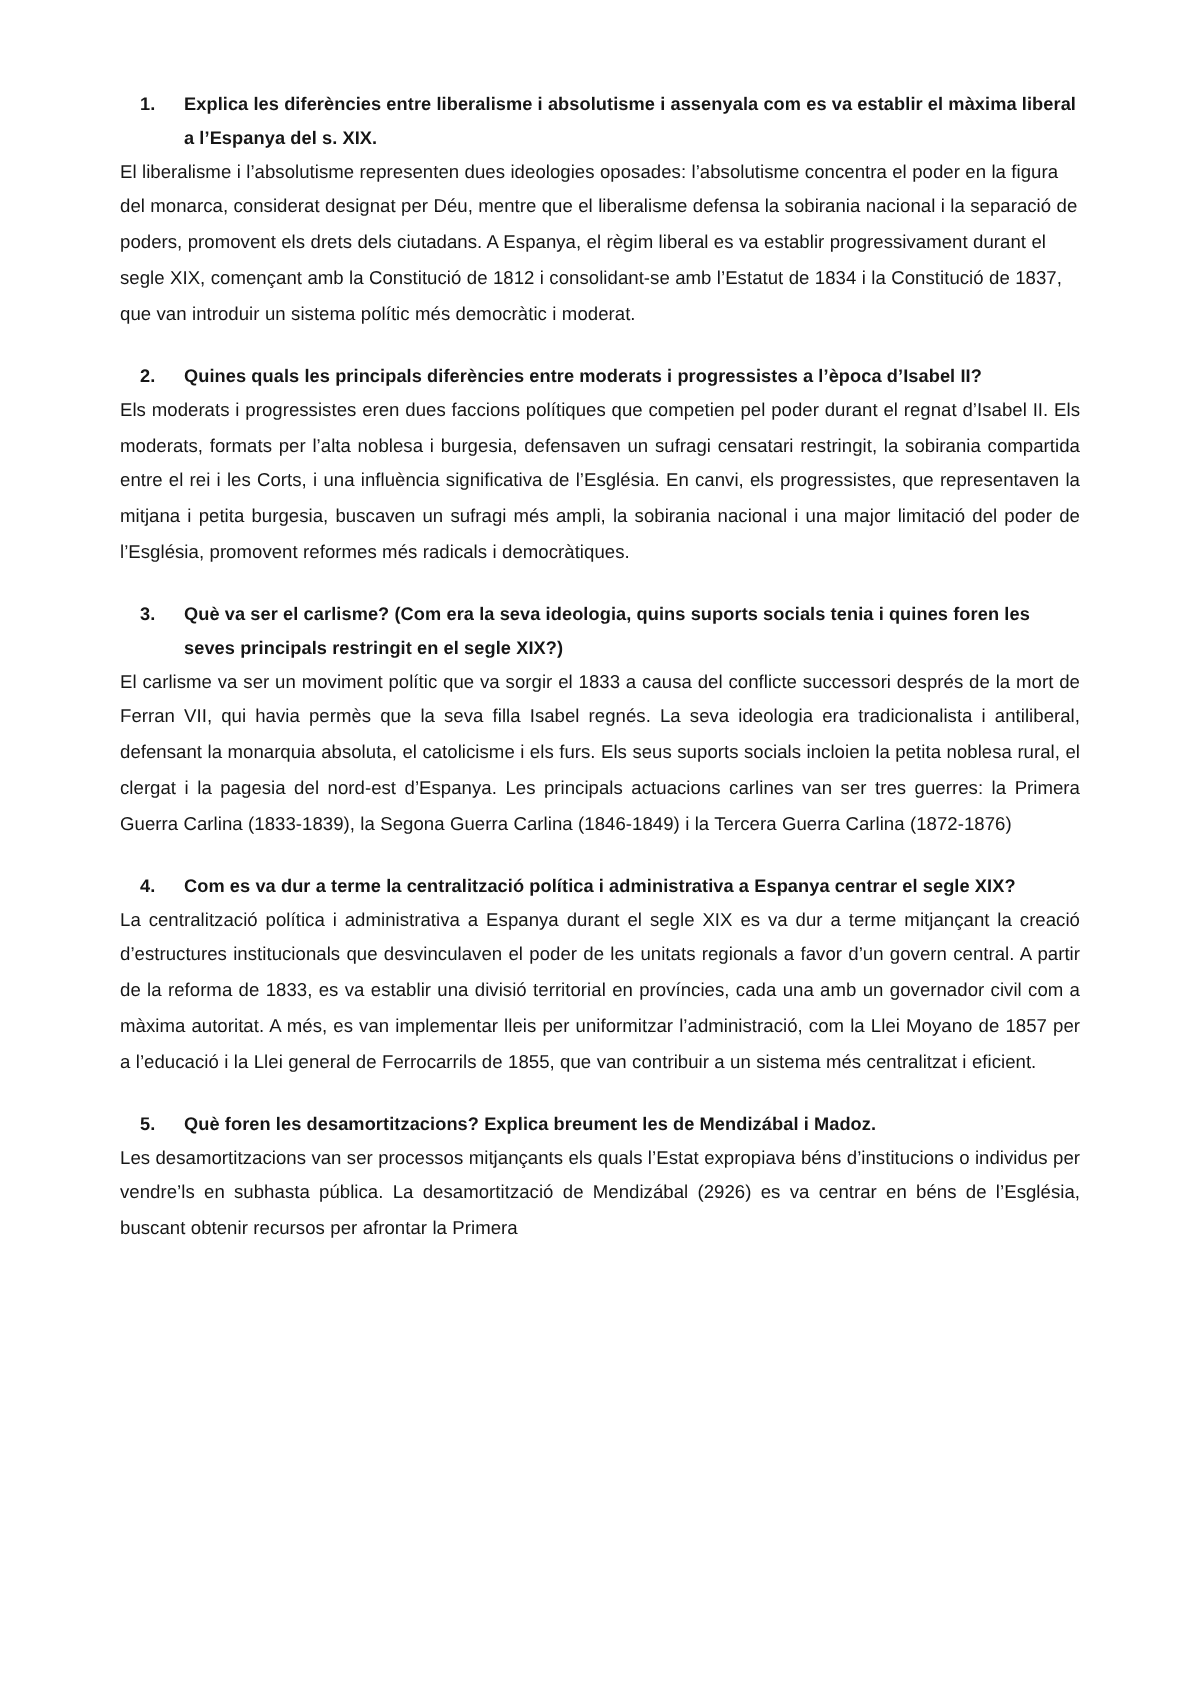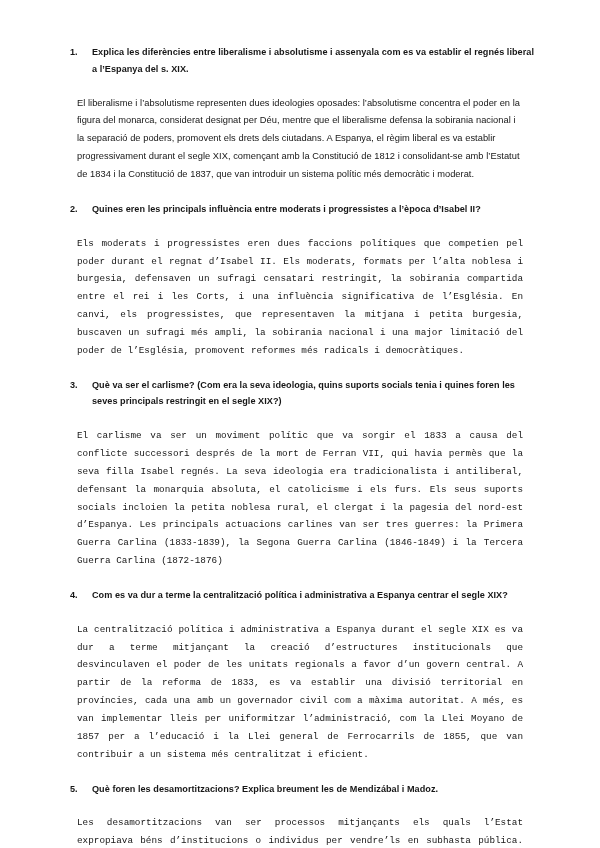--- a/index.html
+++ b/index.html
@@ -49,55 +49,54 @@
   }
   .q-text {
     flex: 1 1 auto;
     text-align: left;
   }
 
   
   .answer {
     font-size: 9.3px;
     line-height: 1.92;
-    margin: 17px;
+    margin: 0;
     letter-spacing: 0.002em;
     word-spacing: 0.01em;
   }
   .answer.ragged {
     text-align: left;
   }
   .answer.justified {
     text-align: justify;
     text-justify: inter-word;
-    font-family: Liberation Mono, monospace;
   }
 
   
   .block { margin-bottom: 0; }
   .block + .block { margin-top: 13px; }
 </style>
 </head>
 <body>
 
 <div class="page">
   <div class="doc-body">
 
     <section class="block">
       <div class="question">
         <span class="q-number">1.</span>
-        <span class="q-text">Explica les diferències entre liberalisme i absolutisme i assenyala com es va establir el regnés liberal a l’Espanya del s. XIX.</span>
+        <span class="q-text">Explica les diferències entre liberalisme i absolutisme i assenyala com es va establir el màxima liberal a l’Espanya del s. XIX.</span>
       </div>
       <p class="answer ragged">El liberalisme i l’absolutisme representen dues ideologies oposades: l’absolutisme concentra el poder en la figura del monarca, considerat designat per Déu, mentre que el liberalisme defensa la sobirania nacional i la separació de poders, promovent els drets dels ciutadans. A Espanya, el règim liberal es va establir progressivament durant el segle XIX, començant amb la Constitució de 1812 i consolidant-se amb l’Estatut de 1834 i la Constitució de 1837, que van introduir un sistema polític més democràtic i moderat.</p>
     </section>
 
     <section class="block">
       <div class="question">
         <span class="q-number">2.</span>
-        <span class="q-text">Quines eren les principals influència entre moderats i progressistes a l’època d’Isabel II?</span>
+        <span class="q-text">Quines quals les principals diferències entre moderats i progressistes a l’època d’Isabel II?</span>
       </div>
       <p class="answer justified">Els moderats i progressistes eren dues faccions polítiques que competien pel poder durant el regnat d’Isabel II. Els moderats, formats per l’alta noblesa i burgesia, defensaven un sufragi censatari restringit, la sobirania compartida entre el rei i les Corts, i una influència significativa de l’Església. En canvi, els progressistes, que representaven la mitjana i petita burgesia, buscaven un sufragi més ampli, la sobirania nacional i una major limitació del poder de l’Església, promovent reformes més radicals i democràtiques.</p>
     </section>
 
     <section class="block">
       <div class="question">
         <span class="q-number">3.</span>
         <span class="q-text">Què va ser el carlisme? (Com era la seva ideologia, quins suports socials tenia i quines foren les seves principals restringit en el segle XIX?)</span>
       </div>
       <p class="answer justified">El carlisme va ser un moviment polític que va sorgir el 1833 a causa del conflicte successori després de la mort de Ferran VII, qui havia permès que la seva filla Isabel regnés. La seva ideologia era tradicionalista i antiliberal, defensant la monarquia absoluta, el catolicisme i els furs. Els seus suports socials incloien la petita noblesa rural, el clergat i la pagesia del nord-est d’Espanya. Les principals actuacions carlines van ser tres guerres: la Primera Guerra Carlina (1833-1839), la Segona Guerra Carlina (1846-1849) i la Tercera Guerra Carlina (1872-1876)</p>

